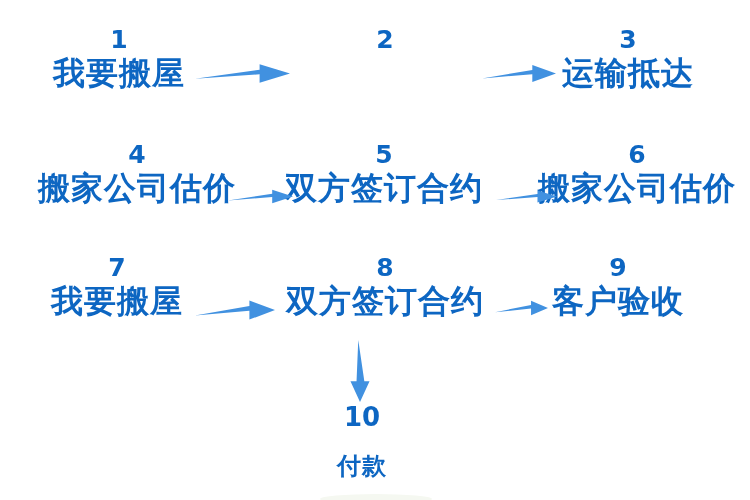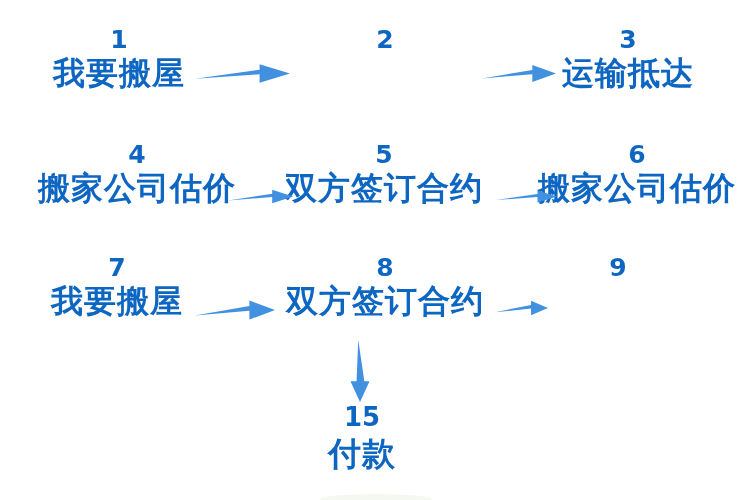--- a/index.html
+++ b/index.html
@@ -31,23 +31,23 @@
     font-size: 32px;
     line-height: 30px;
     margin-top: 4px;
     letter-spacing: 1px;
   }
   .step.final .num {
     font-size: 26px;
     line-height: 28px;
   }
   .step.final .label {
-    font-size: 33px;
+    font-size: 24px;
     line-height: 36px;
-    margin-top: 5px;
+    margin-top: 17px;
   }
   .arrow {
     position: absolute;
     display: block;
   }
   .bottom-artifact {
     position: absolute;
     left: 320px;
     top: 494px;
     width: 112px;
@@ -89,24 +89,25 @@
   <div class="step" style="left:117px; top:254px;">
     <div class="num">7</div>
     <div class="label">我要搬屋</div>
   </div>
   <div class="step" style="left:385px; top:254px;">
     <div class="num">8</div>
     <div class="label">双方签订合约</div>
   </div>
   <div class="step" style="left:618px; top:254px;">
     <div class="num">9</div>
+    <div class="label">客户验收</div>
   </div>
 
   <div class="step final" style="left:362px; top:403px;">
-    <div class="num">15</div>
+    <div class="num">10</div>
     <div class="label">付款</div>
   </div>
 
   <svg class="arrow" style="left:195px; top:62px;" width="95" height="23" viewBox="0 0 100 30" preserveAspectRatio="none">
     <polygon points="0,22 68,10 68,3 100,15 68,27 68,16" fill="#4191e0"></polygon>
   </svg>
   <svg class="arrow" style="left:482px; top:63px;" width="74" height="21" viewBox="0 0 100 30" preserveAspectRatio="none">
     <polygon points="0,22 68,10 68,3 100,15 68,27 68,16" fill="#4191e0"></polygon>
   </svg>
   <svg class="arrow" style="left:228px; top:188px;" width="65" height="17" viewBox="0 0 100 30" preserveAspectRatio="none">

